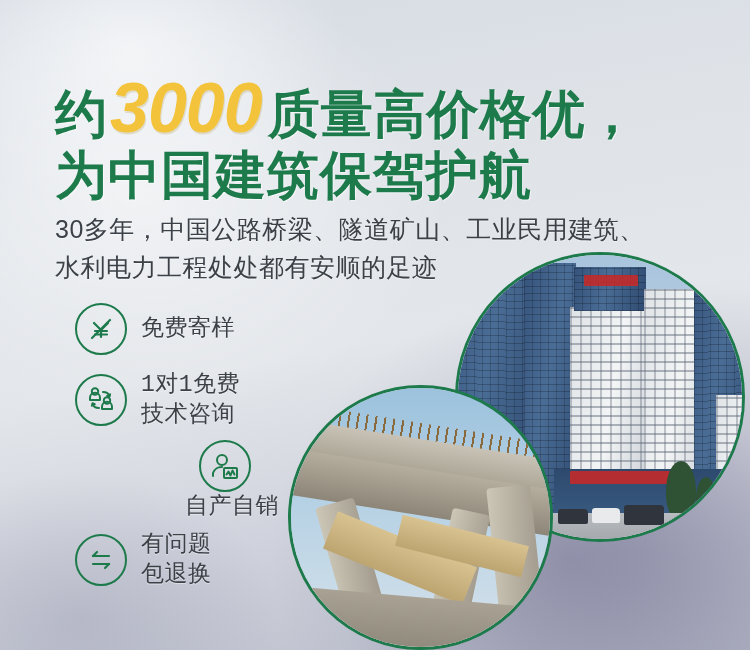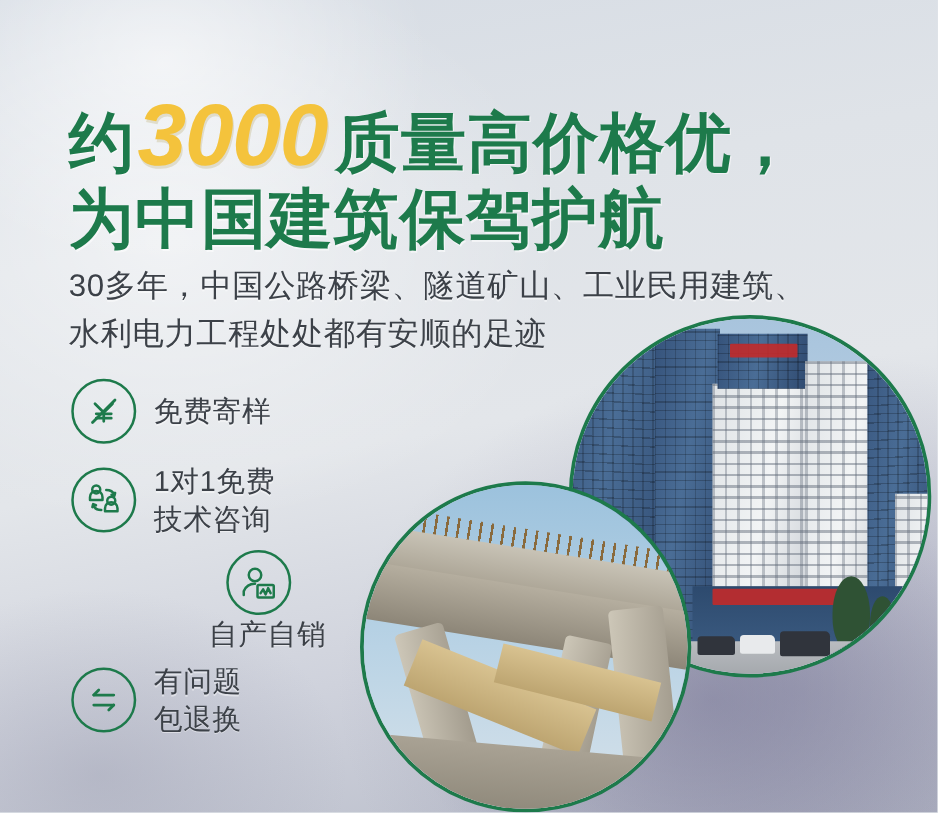--- a/index.html
+++ b/index.html
@@ -48,21 +48,21 @@
 
   
   #subtitle { position:absolute; left:55px; top:210px; width:680px; }
   .sub-line {
     font-size:25px; line-height:38px; color:#3c4148;
     letter-spacing:.5px; white-space:nowrap;
     text-shadow:0 1px 0 rgba(255,255,255,.5);
   }
 
   
-  #features { position:absolute; left:57px; top:298px; width:300px; z-index:6; }
+  #features { position:absolute; left:75px; top:298px; width:300px; z-index:6;font-family:Liberation Mono, monospace; }
   .feature { position:relative; display:flex; align-items:center; }
   .feature.f0 { height:62px; }
   .feature.f1 { height:80px; }
   .feature.f2 { height:80px;flex-direction:column; }
   .feature.f3 { height:80px; }
   .f-icon {
     width:52px; height:52px; flex:0 0 52px;
     border:2.5px solid #1d7a4b; border-radius:50%;
     display:flex; align-items:center; justify-content:center;
   }

